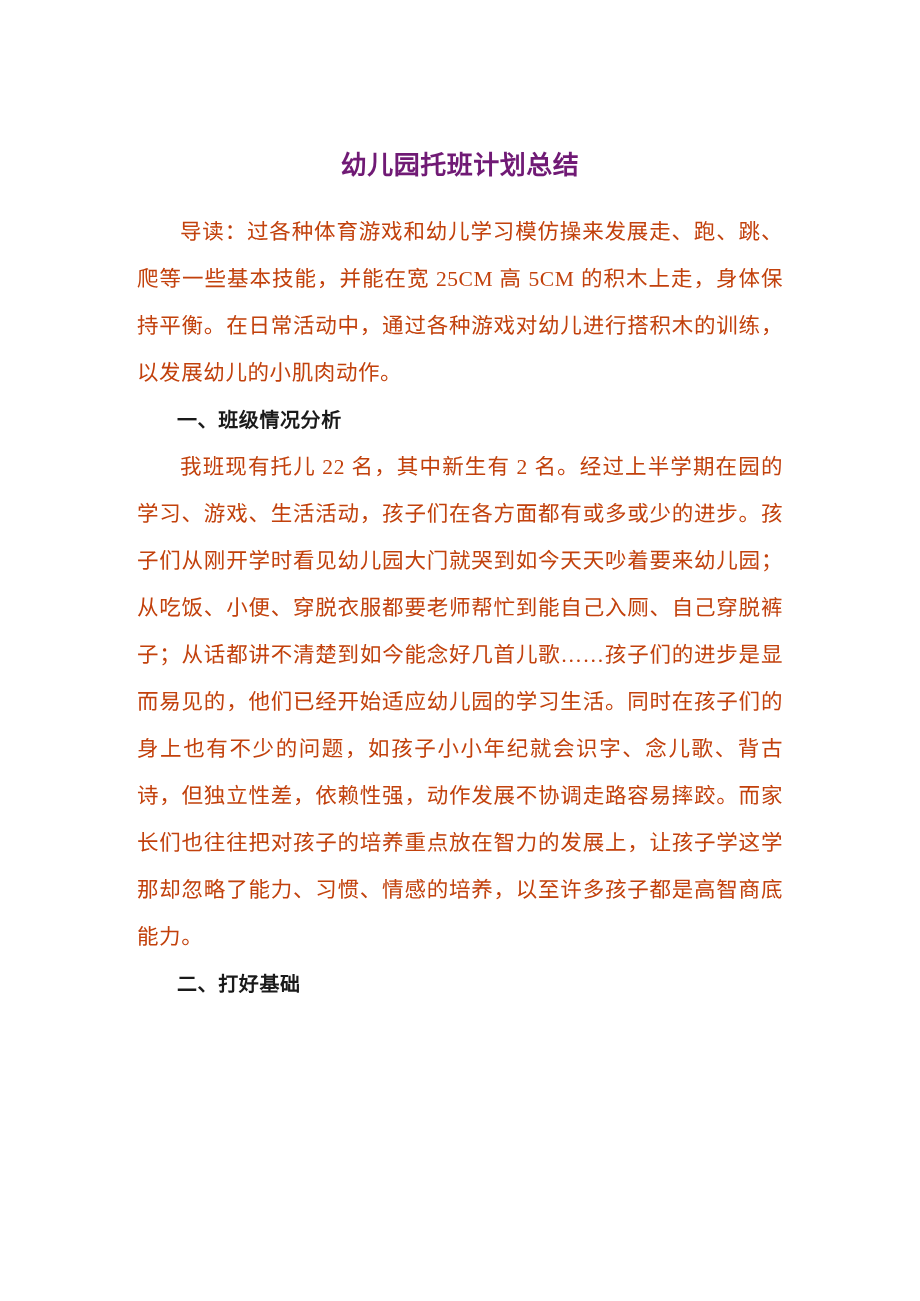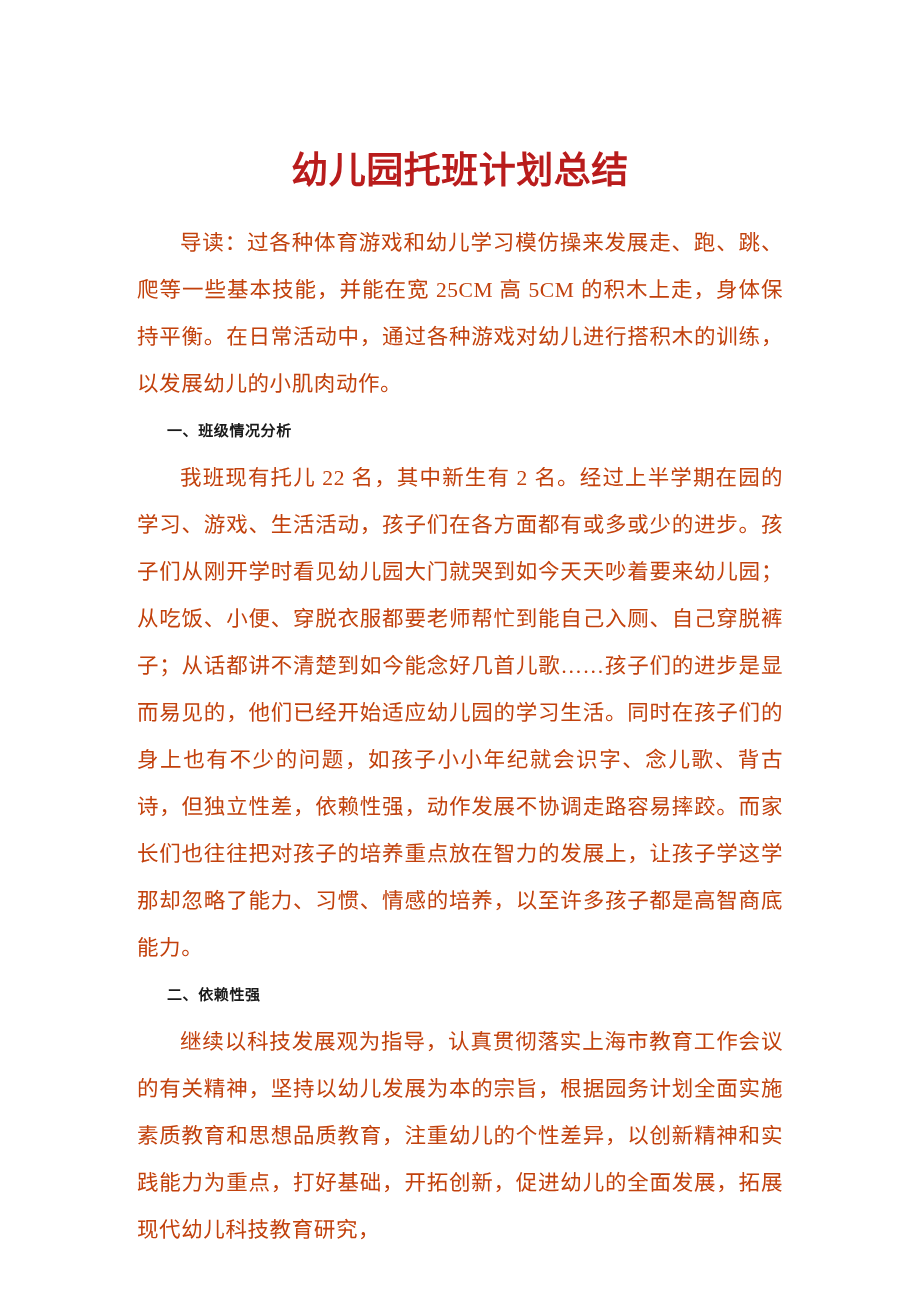--- a/index.html
+++ b/index.html
@@ -20,23 +20,23 @@
   }
   .content {
     position: absolute;
     left: 137px;
     top: 0;
     width: 646px;
   }
   .doc-title {
     font-family: "Liberation Sans", "DejaVu Sans", sans-serif;
     font-weight: bold;
-    font-size: 37px;
+    font-size: 26px;
     line-height: 1;
-    color: #b91c1c;
+    color: #701a75;
     text-align: center;
     letter-spacing: 0.5px;
     margin: 0;
     padding-top: 152px;
     padding-bottom: 0;
     white-space: pre;
   }
   .para {
     font-size: 21.5px;
     line-height: 47px;
@@ -48,21 +48,21 @@
     letter-spacing: 0.6px;
     word-break: break-all;
   }
   .para.indent {
     text-indent: 2em;
   }
   .para.first-body {
     margin-top: 31px;
   }
   .heading {
-    font-size: 15px;
+    font-size: 20px;
     line-height: 47px;
     color: #1a1a1a;
     text-indent: 2em;
     letter-spacing: 0.6px;
     margin: 0;
     text-align: left;
   }
   .spacer-heading { margin-top: 0px; }
 </style>
 </head>
@@ -72,18 +72,17 @@
   <div class="content">
 
     <h1 class="doc-title">幼儿园托班计划总结</h1>
 
     <p class="para indent first-body">导读：过各种体育游戏和幼儿学习模仿操来发展走、跑、跳、爬等一些基本技能，并能在宽 25CM 高 5CM 的积木上走，身体保持平衡。在日常活动中，通过各种游戏对幼儿进行搭积木的训练，以发展幼儿的小肌肉动作。</p>
 
     <h2 class="heading spacer-heading">一、班级情况分析</h2>
 
     <p class="para indent">我班现有托儿 22 名，其中新生有 2 名。经过上半学期在园的学习、游戏、生活活动，孩子们在各方面都有或多或少的进步。孩子们从刚开学时看见幼儿园大门就哭到如今天天吵着要来幼儿园；从吃饭、小便、穿脱衣服都要老师帮忙到能自己入厕、自己穿脱裤子；从话都讲不清楚到如今能念好几首儿歌……孩子们的进步是显而易见的，他们已经开始适应幼儿园的学习生活。同时在孩子们的身上也有不少的问题，如孩子小小年纪就会识字、念儿歌、背古诗，但独立性差，依赖性强，动作发展不协调走路容易摔跤。而家长们也往往把对孩子的培养重点放在智力的发展上，让孩子学这学那却忽略了能力、习惯、情感的培养，以至许多孩子都是高智商底能力。</p>
 
-    <h2 class="heading">二、依赖性强</h2>
+    <h2 class="heading">二、打好基础</h2>
 
-    <p class="para indent">继续以科技发展观为指导，认真贯彻落实上海市教育工作会议的有关精神，坚持以幼儿发展为本的宗旨，根据园务计划全面实施素质教育和思想品质教育，注重幼儿的个性差异，以创新精神和实践能力为重点，打好基础，开拓创新，促进幼儿的全面发展，拓展现代幼儿科技教育研究，</p>
 
   </div>
 </div>
 
 </body></html>

